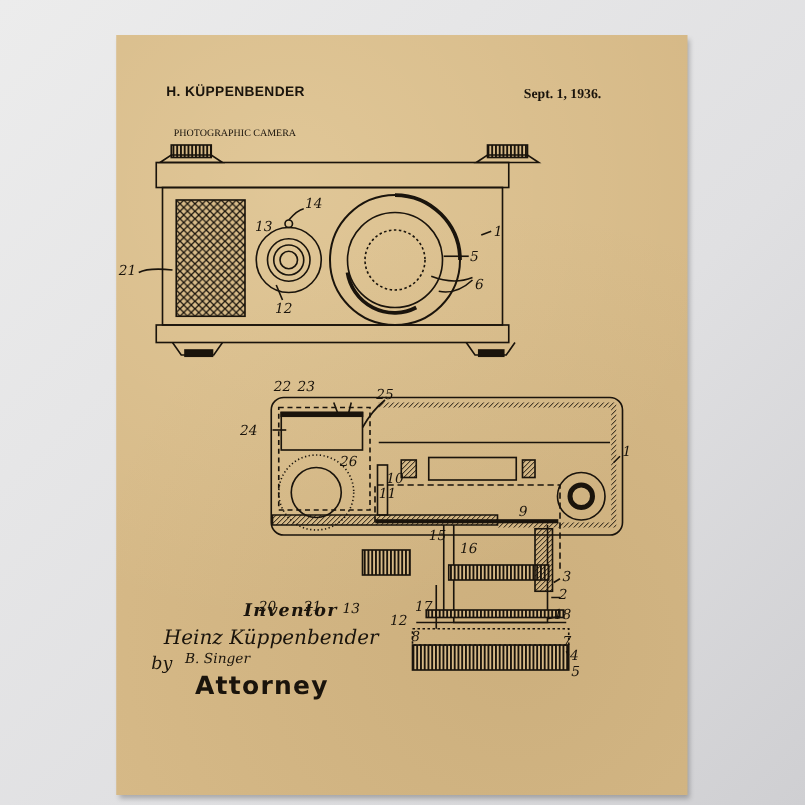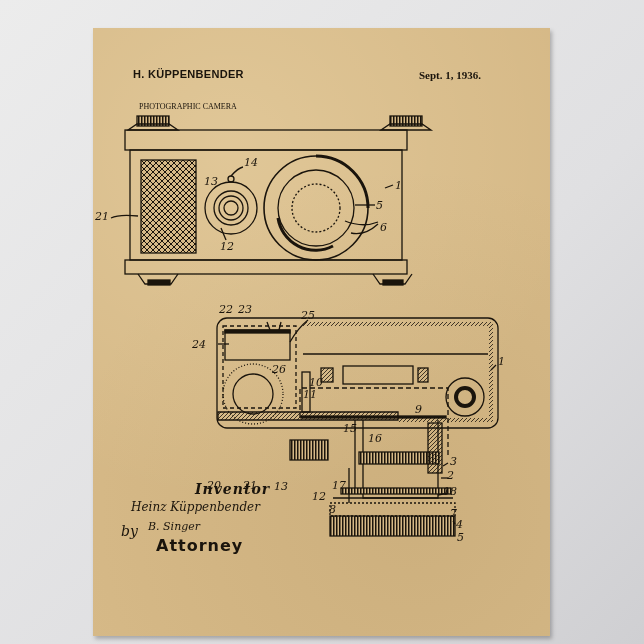--- a/index.html
+++ b/index.html
@@ -15,24 +15,24 @@
         radial-gradient(circle at 30% 20%, rgba(255,240,200,0.25), transparent 60%),
         radial-gradient(circle at 70% 80%, rgba(120,90,40,0.10), transparent 60%);
       box-shadow: 2px 3px 4px rgba(0,0,0,0.25);
     }
     .ink { color:#1a140c; }
     .t-name { position:absolute; left:40px; top:40px; font-family:"Liberation Sans", sans-serif; font-weight:bold; font-size:11px; letter-spacing:0.3px; }
     .t-sub { position:absolute; left:46px; top:58px; font-family:Liberation Serif, serif; font-size:8px;margin-top:16px; }
     .t-date { position:absolute; left:326px; top:41px; font-family:"Liberation Serif", serif; font-weight:bold; font-size:11px; }
     .sig { position:absolute; font-family:"DejaVu Serif", serif; font-style:italic; }
     .s-inv { left:60px; top:453px; font-size:14px; font-weight:bold; font-style:italic; letter-spacing:1px;margin-left:42px; }
-    .s-name { left:38px; top:472px; font-size:12px; }
+    .s-name { left:38px; top:472px; font-size:16px; }
     .s-by { left:28px; top:495px; font-size:14px; }
     .s-att { left:55px; top:492px; font-size:11px; }
-    .s-attorney { left:63px; top:508px; font-size:16px; font-weight:bold; font-style:normal; font-family:"DejaVu Sans", sans-serif; letter-spacing:1px; }
+    .s-attorney { left:63px; top:508px; font-size:20px; font-weight:bold; font-style:normal; font-family:"DejaVu Sans", sans-serif; letter-spacing:1px; }
     svg.drawing { position:absolute; left:0; top:0; }
     svg text { font-family:"DejaVu Serif", serif; font-style:italic; font-size:11px; fill:#1a140c; }
   </style>
 </head>
 <body>
 
 <div class="poster">
 
   <div class="t-name ink">H. KÜPPENBENDER</div>
   <div class="t-sub ink">PHOTOGRAPHIC CAMERA</div>

